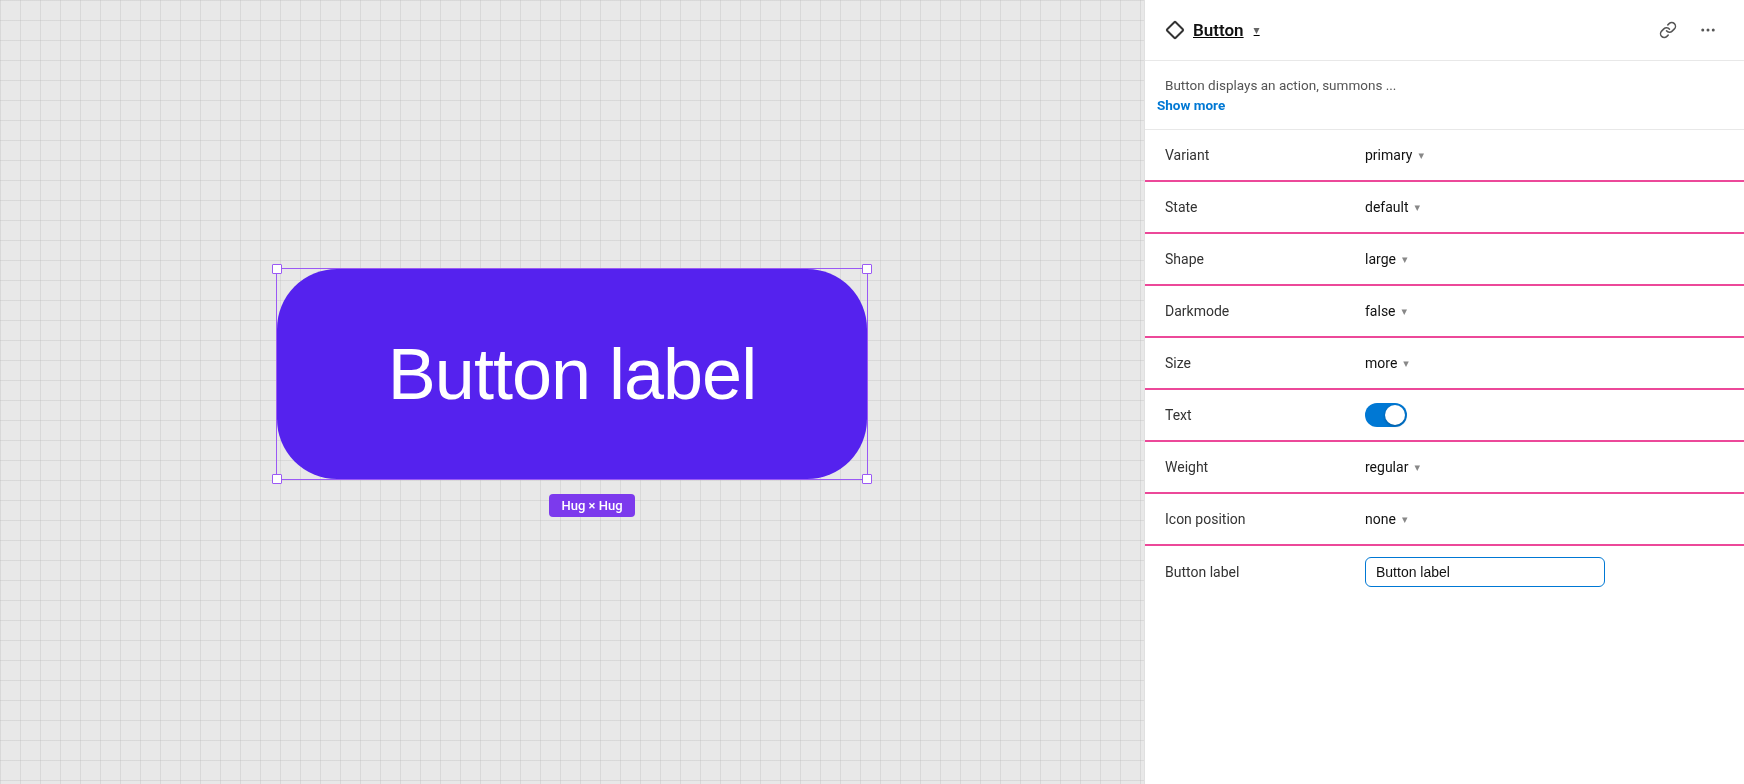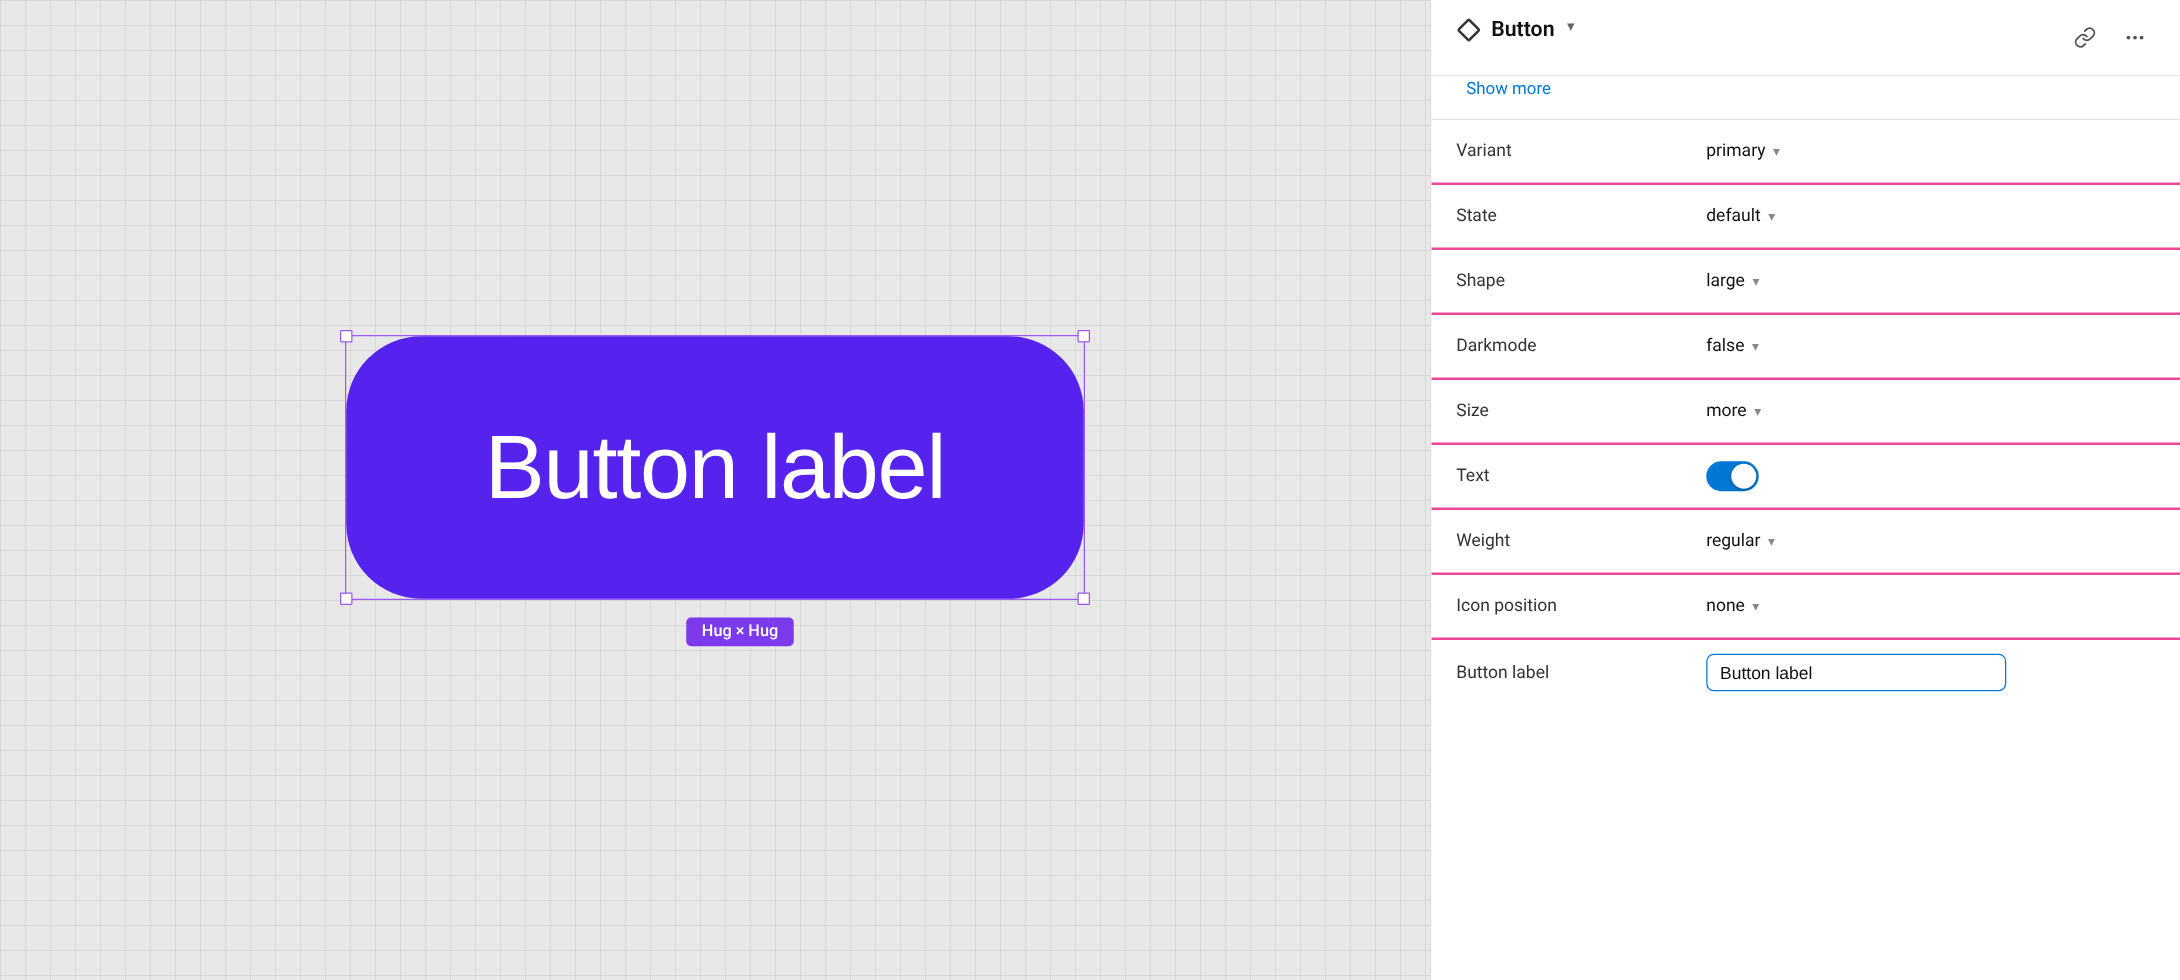--- a/index.html
+++ b/index.html
@@ -89,23 +89,25 @@
       width: 600px;
       background: white;
       border-left: 1px solid #e0e0e0;
       display: flex;
       flex-direction: column;
       overflow: hidden;
     }
 
     .panel-header {
       display: flex;
+      align-items: center;
       padding: 14px 20px;
       border-bottom: 1px solid #e8e8e8;
       gap: 8px;
+      text-decoration: underline;
     }
 
     .diamond-icon {
       width: 20px;
       height: 20px;
       display: flex;
       align-items: center;
       justify-content: center;
     }
 
@@ -148,23 +150,23 @@
       padding: 14px 20px 0 20px;
       font-size: 13.5px;
       color: #555;
       line-height: 1.5;
     }
 
     .show-more-link {
       color: #0078d4;
       font-size: 13.5px;
       cursor: pointer;
-      padding: 2px 20px 16px 28px;
+      padding: 2px 20px 16px 12px;
       display: block;
-      font-weight: 400;
+      font-weight: 700;
     }
 
     .panel-divider {
       height: 1px;
       background: #e8e8e8;
     }
 
     .properties-list {
       flex: 1;
       overflow-y: auto;
@@ -273,20 +275,23 @@
     </div>
     <div class="panel-header-icon" title="More">
       <svg width="18" height="18" viewBox="0 0 24 24" fill="#555">
         <circle cx="5" cy="12" r="2"></circle>
         <circle cx="12" cy="12" r="2"></circle>
         <circle cx="19" cy="12" r="2"></circle>
       </svg>
     </div>
   </div>
 
+  <div class="panel-description">
+    <span>Button displays an action, summons ...</span>
+  </div>
   <a class="show-more-link">Show more</a>
 
   <div class="panel-divider"></div>
 
   <div class="properties-list">
 
     <div class="property-row">
       <span class="property-label">Variant</span>
       <div class="property-value">
         <span>primary</span>

